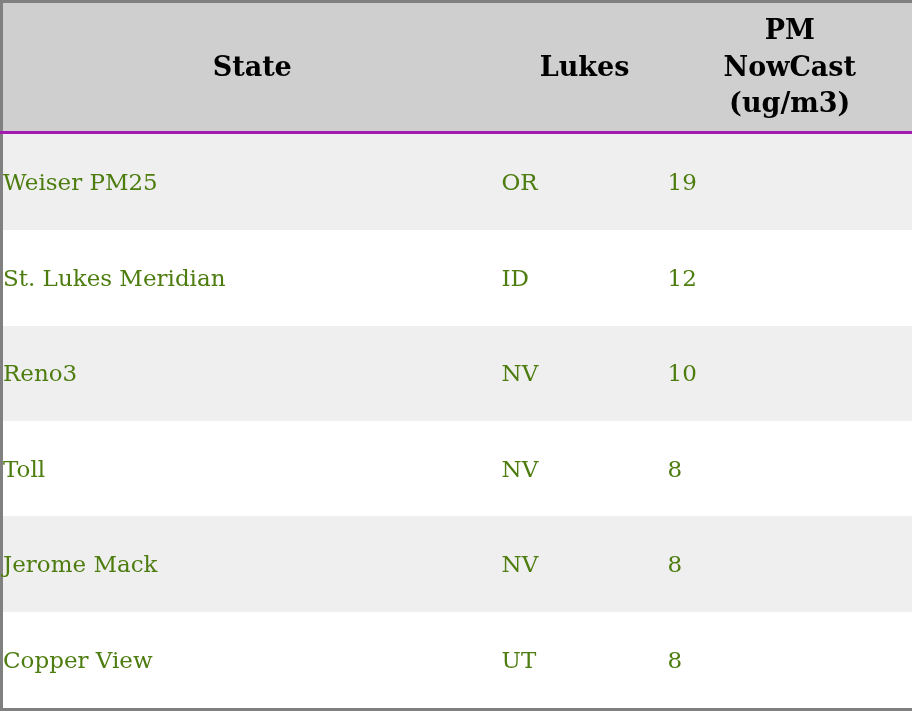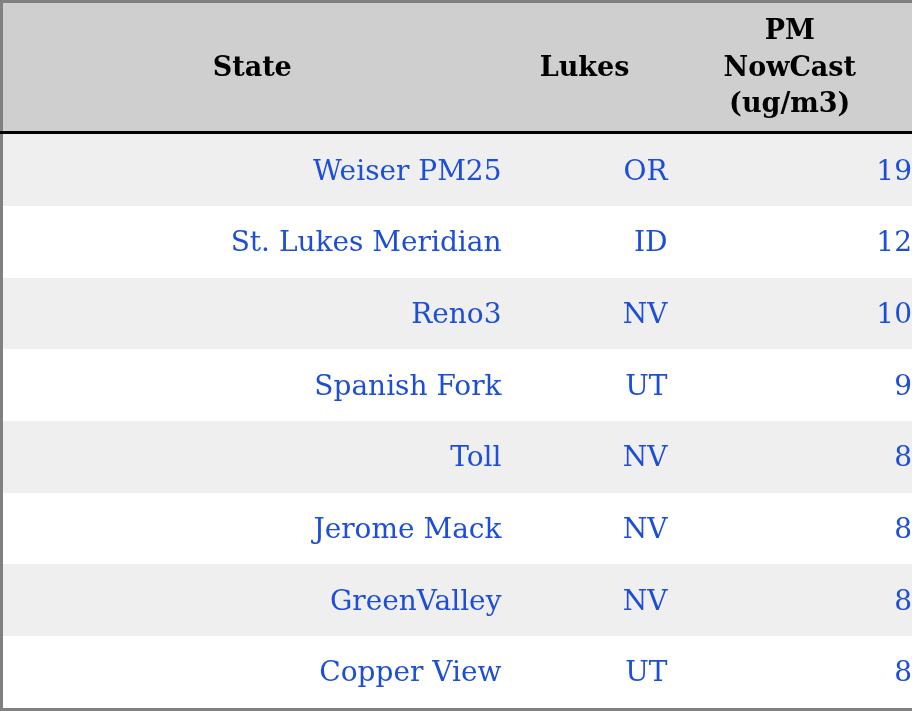--- a/index.html
+++ b/index.html
@@ -20,38 +20,38 @@
     table-layout: fixed;
     box-sizing: border-box;
     border: 3px solid #808080;
   }
   col.col-site  { width: 500px; }
   col.col-state { width: 166px; }
   col.col-pm    { width: 246px; }
 
   thead th {
     background: #cfcfcf;
-    border-bottom: 3px solid #000000;
+    border-bottom: 3px solid #a21caf;
     font-weight: bold;
     font-size: 27px;
     color: #000000;
     text-align: center;
     vertical-align: middle;
     height: 128px;
     padding: 0;
     line-height: 1.35;
   }
   thead th .pm-wrap {
     display: inline-block;
     max-width: 150px; 
   }
   tbody td {
-    font-size: 28px;
-    color: #1d4ed8;
-    text-align: right;
+    font-size: 23px;
+    color: #4d7c0f;
+    text-align: left;
     vertical-align: middle;
     height: 58px;
     padding: 0;
   }
   tbody tr:nth-child(odd)  td { background: #efefef; }
   tbody tr:nth-child(even) td { background: #ffffff; }
 </style>
 </head>
 <body>
 
@@ -82,36 +82,26 @@
           <td>St. Lukes Meridian</td>
           <td>ID</td>
           <td>12</td>
         </tr>
         <tr>
           <td>Reno3</td>
           <td>NV</td>
           <td>10</td>
         </tr>
         <tr>
-          <td>Spanish Fork</td>
-          <td>UT</td>
-          <td>9</td>
-        </tr>
-        <tr>
           <td>Toll</td>
           <td>NV</td>
           <td>8</td>
         </tr>
         <tr>
           <td>Jerome Mack</td>
-          <td>NV</td>
-          <td>8</td>
-        </tr>
-        <tr>
-          <td>GreenValley</td>
           <td>NV</td>
           <td>8</td>
         </tr>
         <tr>
           <td>Copper View</td>
           <td>UT</td>
           <td>8</td>
         </tr>
       </tbody>
   </table>

